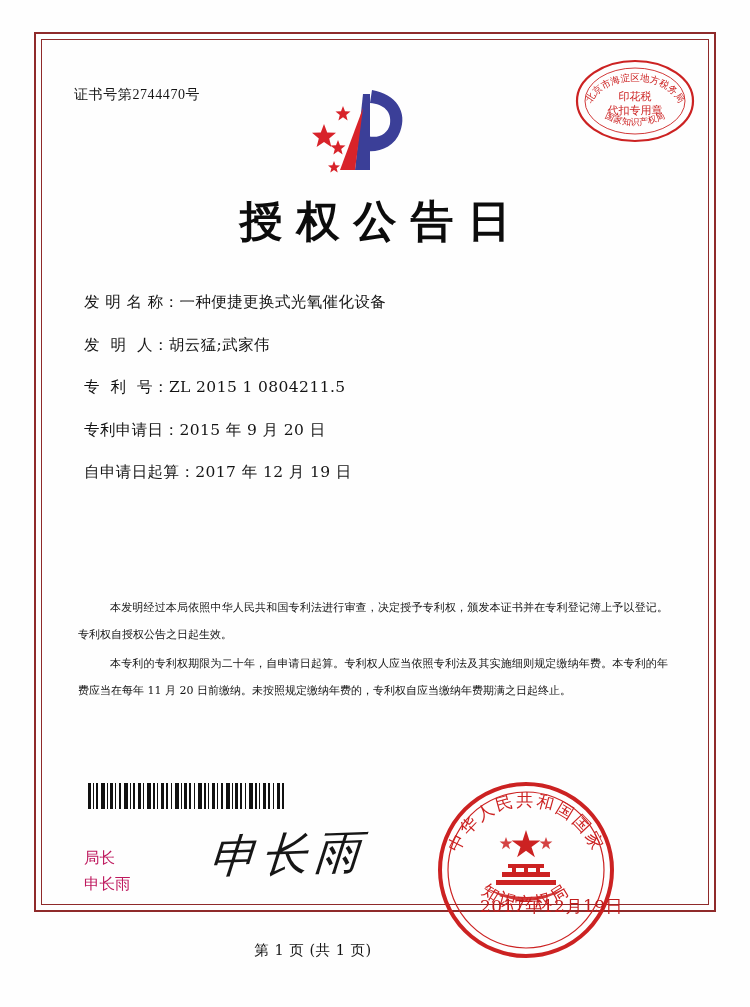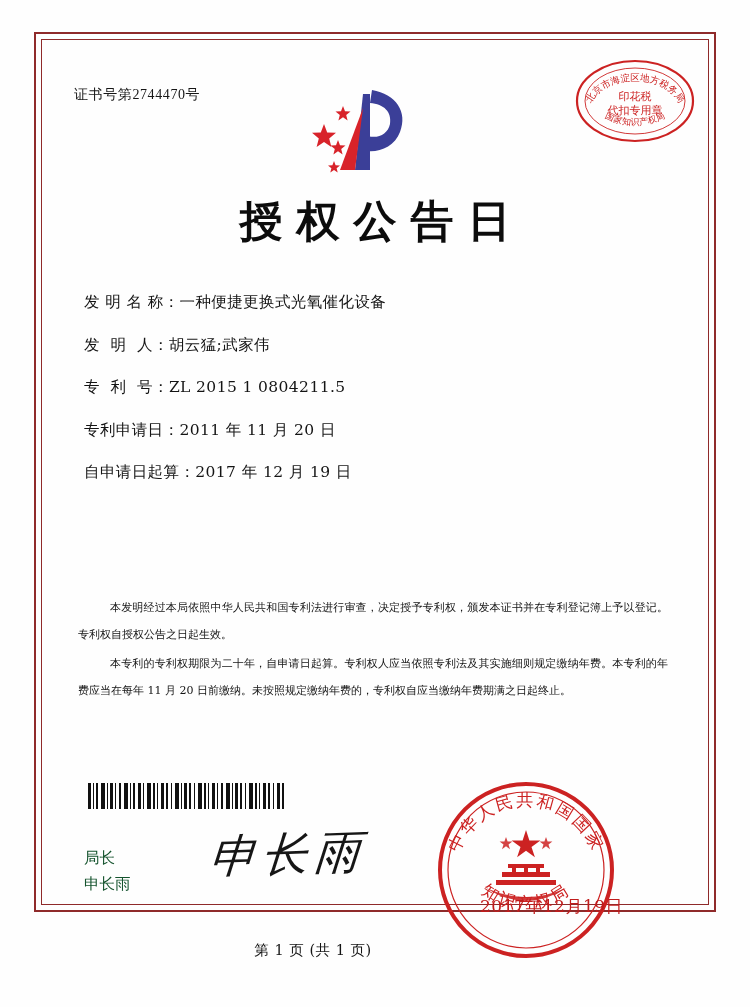--- a/index.html
+++ b/index.html
@@ -143,21 +143,21 @@
     display: block;
   }
 
   
   .sig-label {
     position: absolute;
     left: 84px;
     top: 845px;
     font-size: 15.5px;
     line-height: 26px;
-    color: #14532d;
+    color: #be185d;
     font-family: "DejaVu Serif", "Liberation Serif", serif;
   }
   .sig-script {
     position: absolute;
     left: 210px;
     top: 824px;
     font-size: 46px;
     color: #161616;
     letter-spacing: 6px;
     font-family: "DejaVu Serif", "Liberation Serif", serif;
@@ -250,21 +250,21 @@
     <div class="field-row">
       <span class="field-label">发  明  人：</span>
       <span class="field-value">胡云猛;武家伟</span>
     </div>
     <div class="field-row">
       <span class="field-label">专  利  号：</span>
       <span class="field-value">ZL 2015 1 0804211.5</span>
     </div>
     <div class="field-row">
       <span class="field-label">专利申请日：</span>
-      <span class="field-value">2011 年 11 月 20 日</span>
+      <span class="field-value">2015 年 9 月 20 日</span>
     </div>
     <div class="field-row">
       <span class="field-label">自申请日起算：</span>
       <span class="field-value">2017 年 12 月 19 日</span>
     </div>
   </div>
 
   <div class="body-text">
     <p>本发明经过本局依照中华人民共和国专利法进行审查，决定授予专利权，颁发本证书并在专利登记簿上予以登记。专利权自授权公告之日起生效。</p>
     <p>本专利的专利权期限为二十年，自申请日起算。专利权人应当依照专利法及其实施细则规定缴纳年费。本专利的年费应当在每年 11 月 20 日前缴纳。未按照规定缴纳年费的，专利权自应当缴纳年费期满之日起终止。</p>

